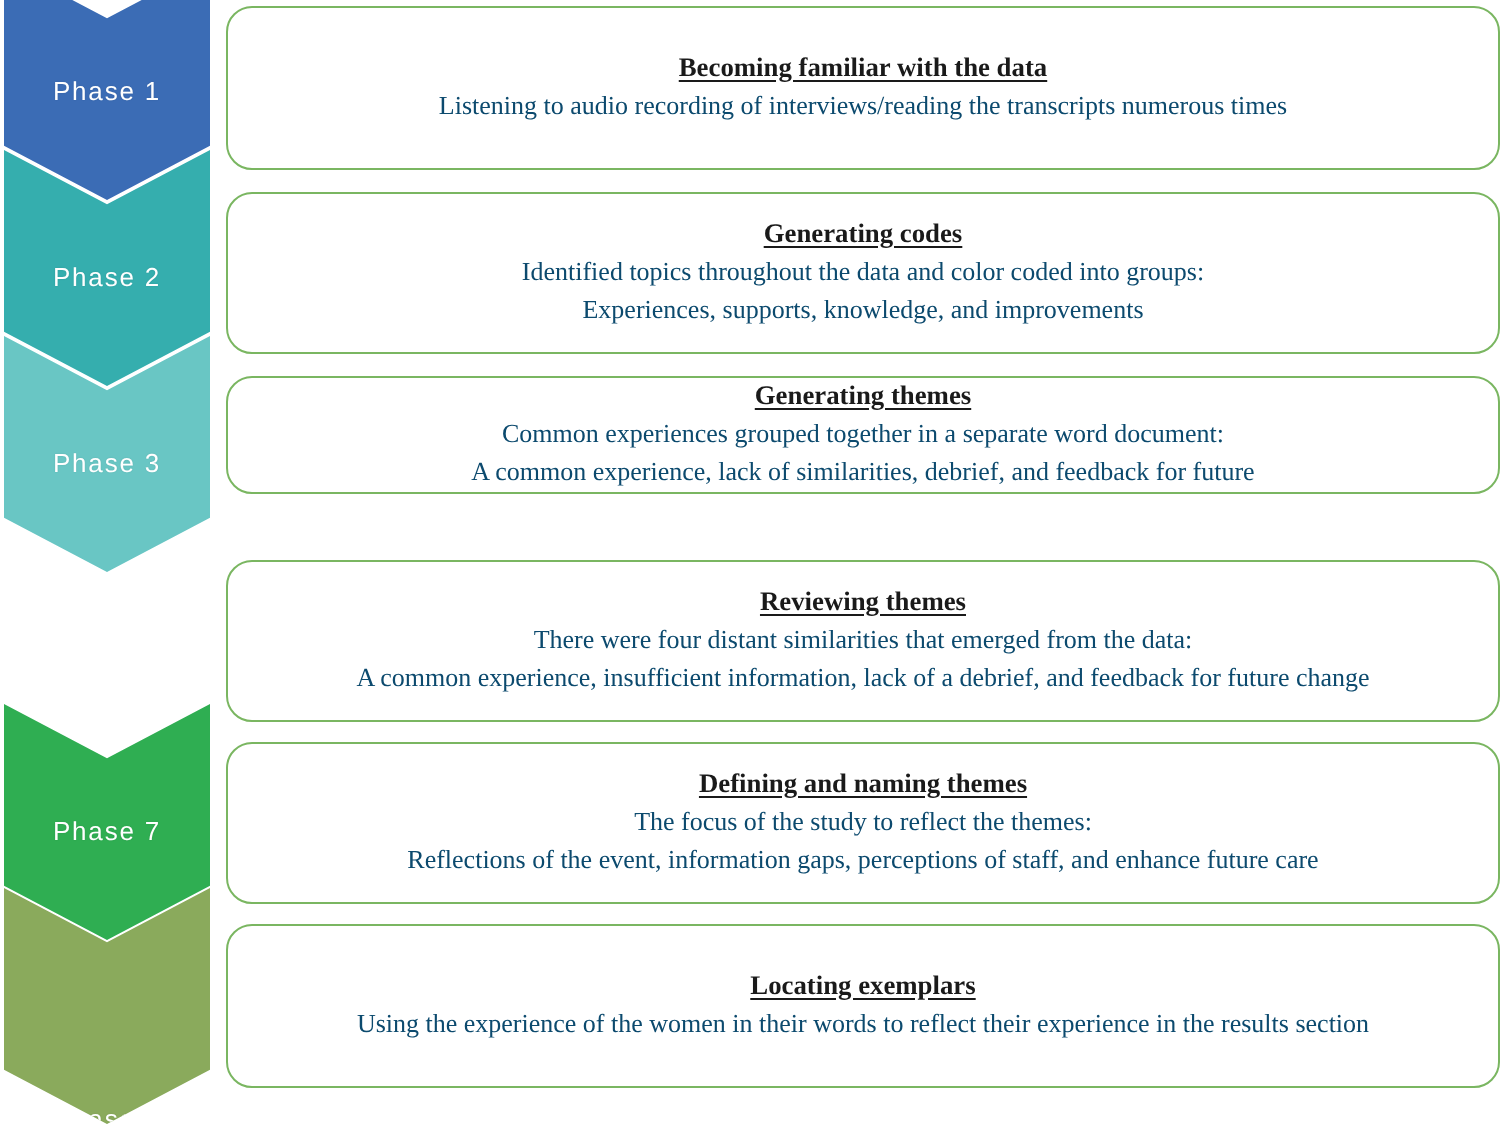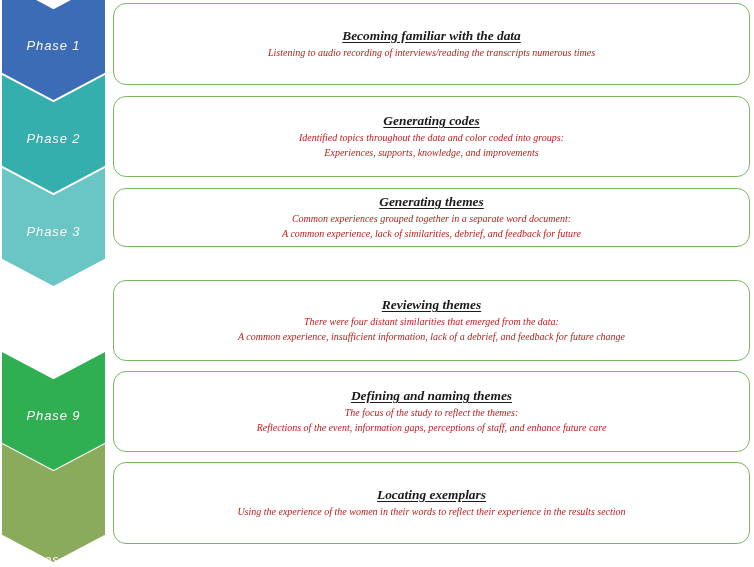--- a/index.html
+++ b/index.html
@@ -13,21 +13,20 @@
     height: 567px;
     overflow: hidden;
     font-family: "Liberation Serif", "DejaVu Serif", serif;
     position: relative;
   }
 
   #diagram {
     position: relative;
     width: 754px;
     height: 567px;
-    font-style: italic;
   }
 
   
   .chevron-rail {
     position: absolute;
     left: 0;
     top: 0;
     width: 108px;
     height: 567px;
   }
@@ -81,23 +80,23 @@
     color: #1a1a1a;
     text-decoration: underline;
     text-underline-offset: 2px;
     text-align: center;
     line-height: 1.42;
     margin: 0 0 1px 0;
   }
 
   .box-line {
     font-family: "Liberation Serif", "DejaVu Serif", serif;
-    font-size: 10px;
+    font-size: 13px;
     font-weight: normal;
-    color: #b91c1c;
+    color: #0c4a6e;
     text-align: center;
     line-height: 1.44;
     margin: 0;
     white-space: nowrap;
   }
 </style>
 </head>
 <body>
 
 <div id="diagram">
@@ -106,21 +105,21 @@
     <div class="chevron" style="top: -18px; background: rgb(59, 108, 181);">
       <span class="chevron-label">Phase 1</span>
     </div>
     <div class="chevron" style="top: 75px; background: rgb(53, 174, 174);">
       <span class="chevron-label">Phase 2</span>
     </div>
     <div class="chevron" style="top: 168px; background: rgb(105, 198, 196);">
       <span class="chevron-label">Phase 3</span>
     </div>
     <div class="chevron" style="top: 352px; background: rgb(47, 174, 82);">
-      <span class="chevron-label">Phase 9</span>
+      <span class="chevron-label">Phase 7</span>
     </div>
     <div class="chevron" style="top: 444px; background: rgb(138, 170, 92); align-items: flex-end;">
       <span class="chevron-label">Phase 6</span>
     </div>
   </div>
 
   <div class="box" style="top: 3px; height: 82px; border-color: rgb(122, 182, 97);">
     <div class="box-title">Becoming familiar with the data</div>
     <div class="box-line">Listening to audio recording of interviews/reading the transcripts numerous times</div>
   </div>

